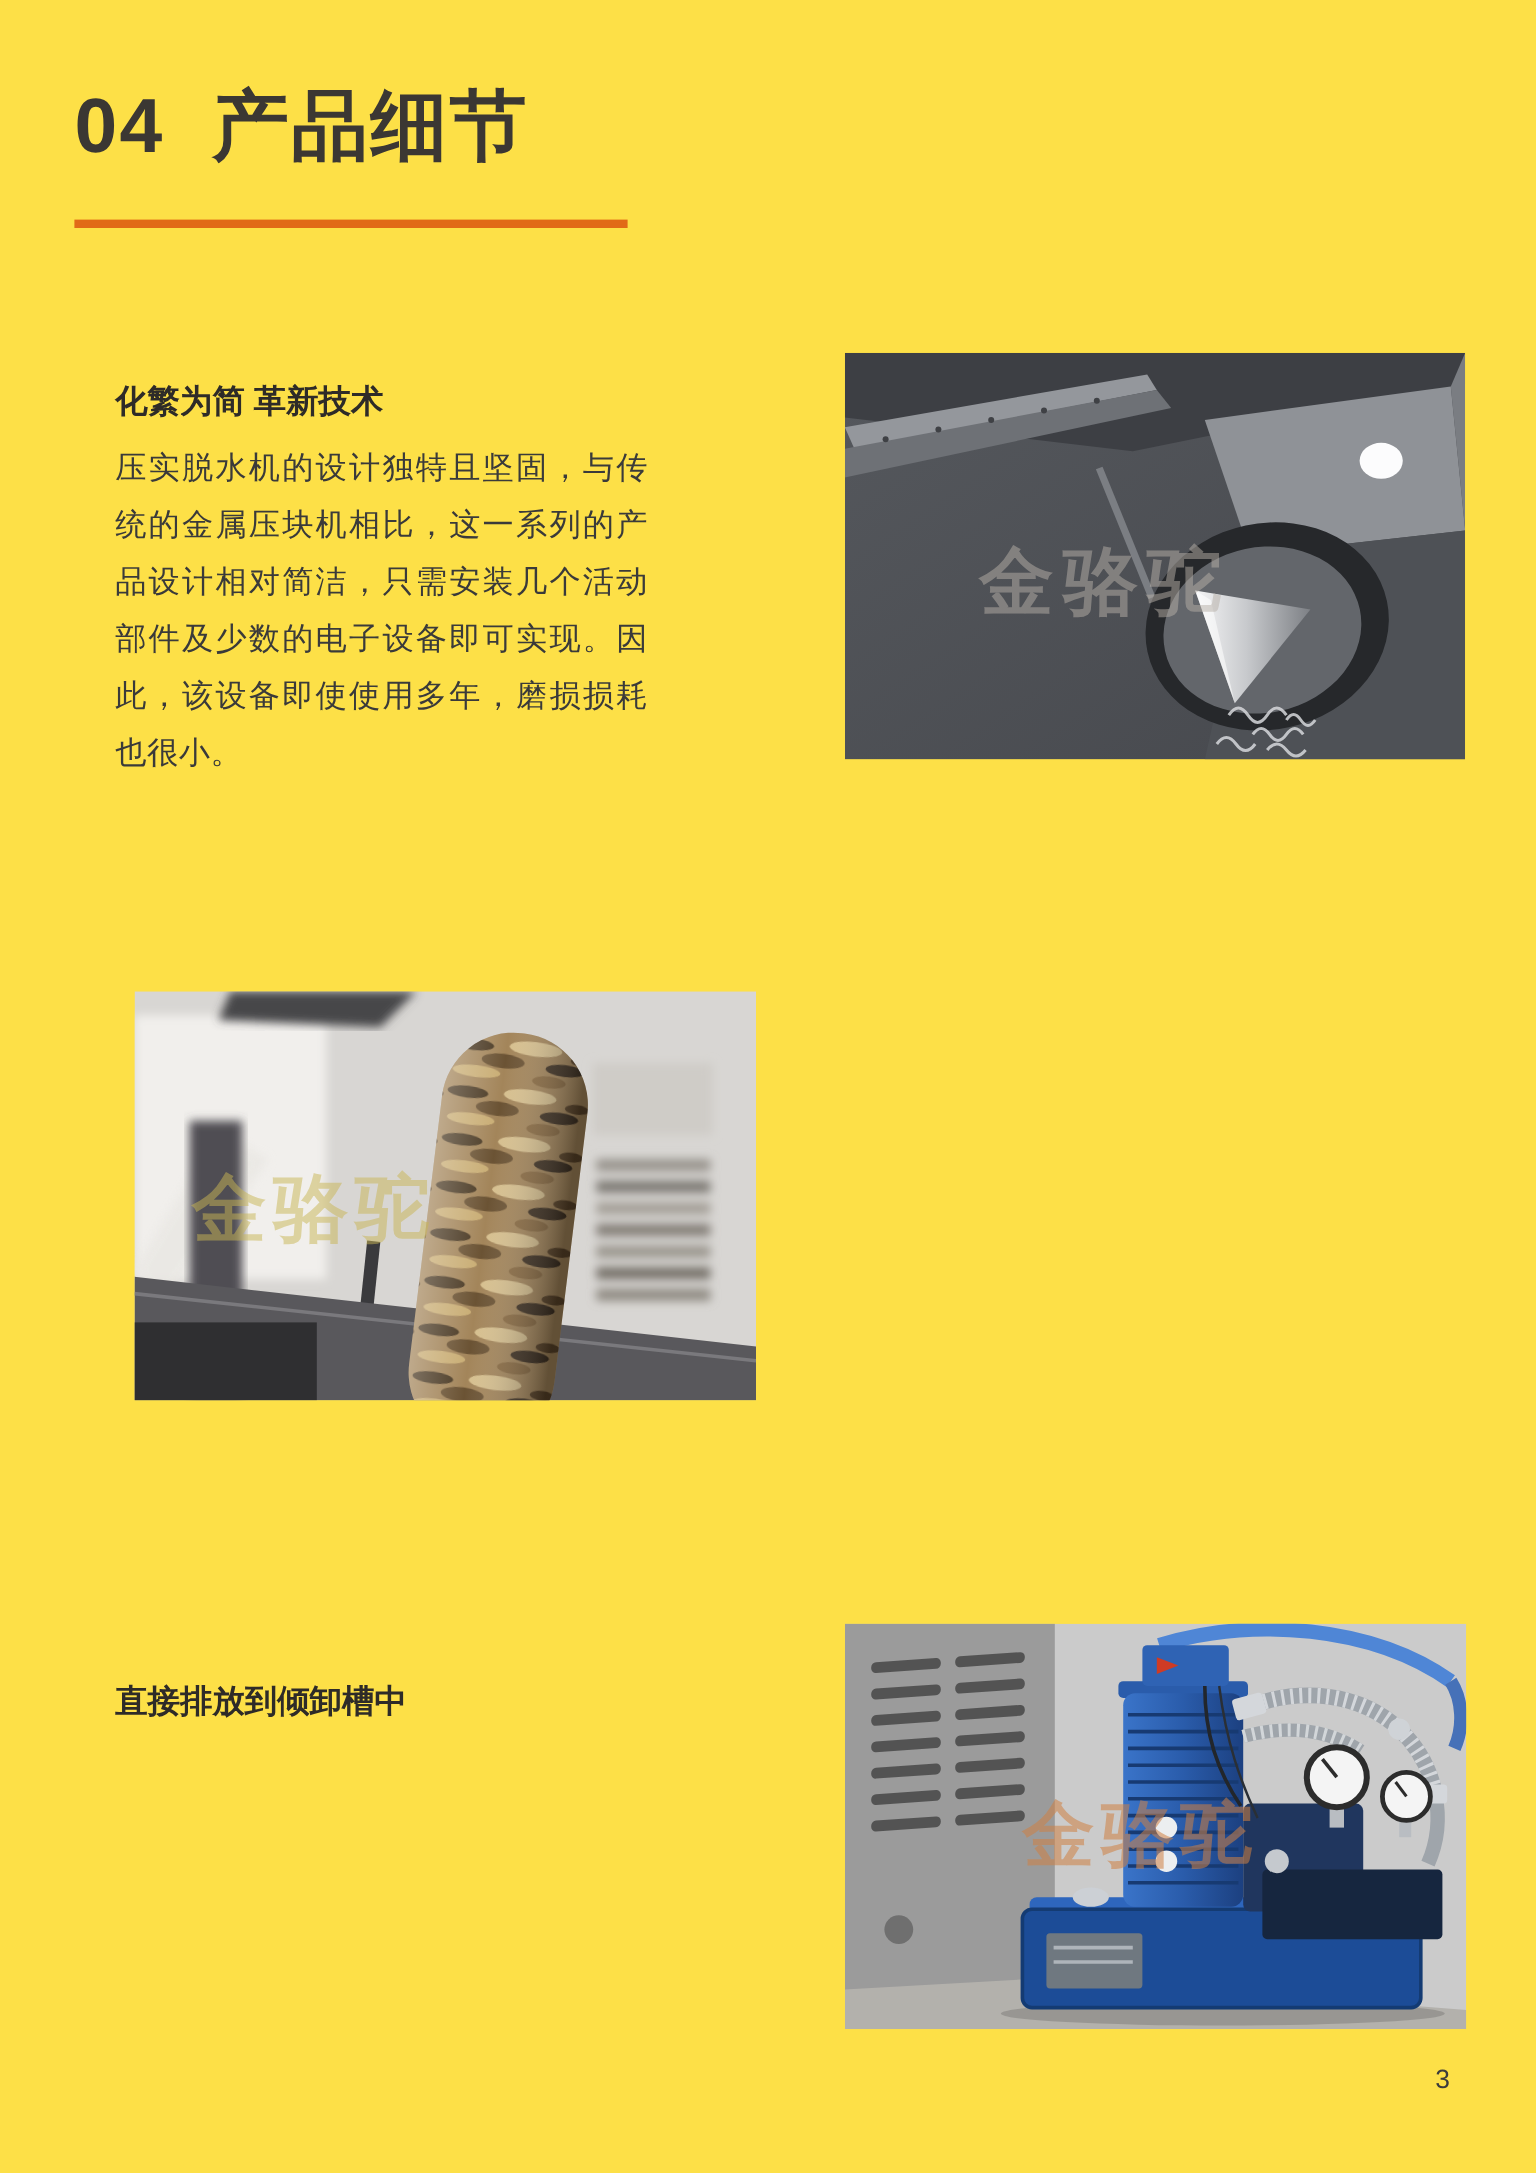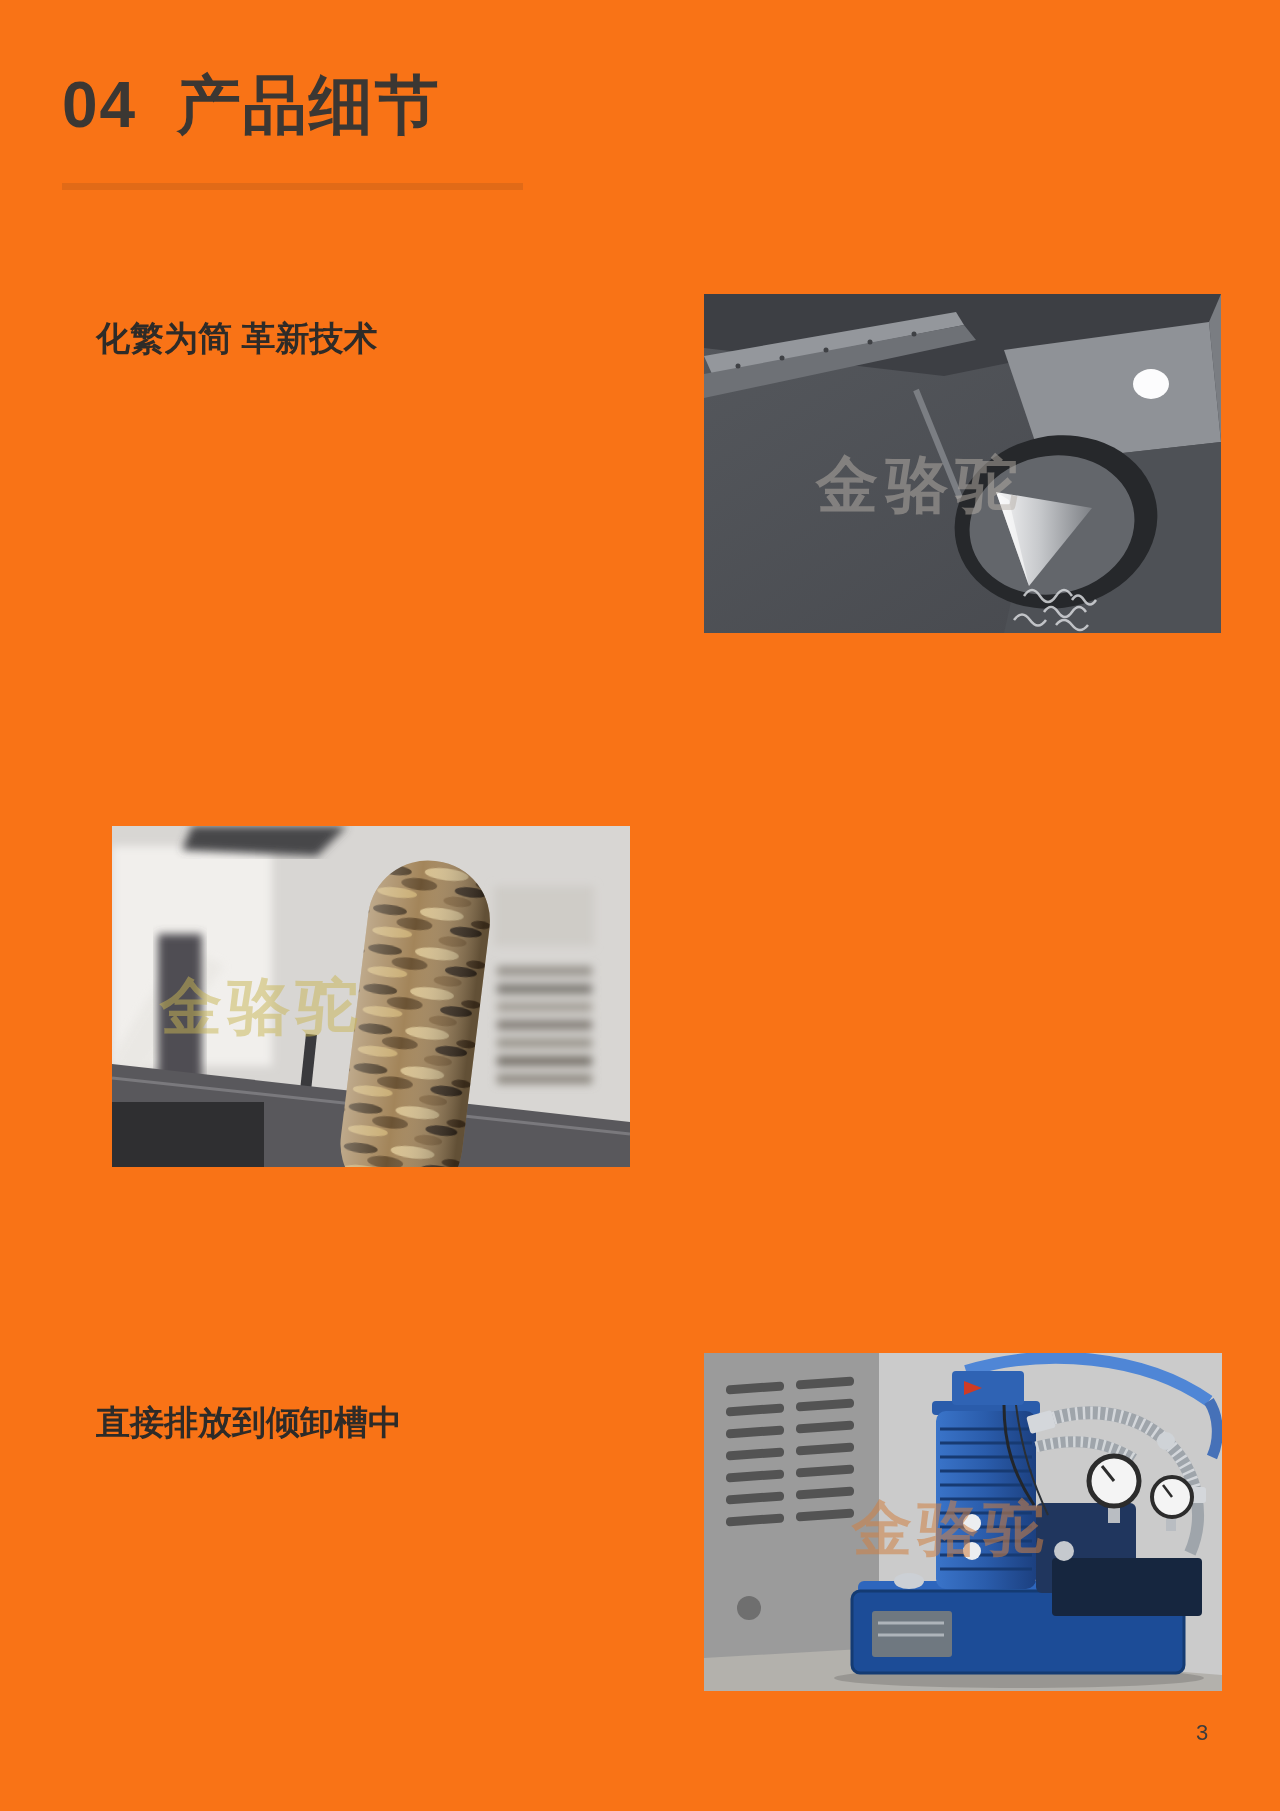--- a/index.html
+++ b/index.html
@@ -1,32 +1,32 @@
 <!DOCTYPE html>
 <html><head>
 <meta charset="utf-8">
 <style>
   html,body { margin:0; padding:0; background:#e9e9e9; }
   .page {
     position:relative; width:1280px; height:1811px; margin:0 auto;
-    background:#f97316; overflow:hidden;
+    background:#fde047; overflow:hidden;
     font-family:"Liberation Sans","DejaVu Sans",sans-serif;
     color:#3a3a3a;
   }
   .page-title {
     position:absolute; left:62px; top:62px;
     font-size:64px; font-weight:900; color:#3b3733; letter-spacing:2px;
     white-space:pre;
   }
   .title-rule {
     position:absolute; left:62px; top:183px; width:461px; height:7px;
     background:#e16a17;
   }
   .sec-heading {
-    position:absolute; font-size:34px; font-weight:700; color:#2e2b28;
+    position:absolute; font-size:27px; font-weight:700; color:#2e2b28;
     white-space:pre;
   }
   .sec-body {
     position:absolute; font-size:26px; line-height:47.5px; color:#3a3a3a;
     text-align:justify; letter-spacing:0.5px;
   }
   #heading-1 { left:96px;  top:316px; }
   #body-1    { left:96px;  top:366px; width:444px; }
   #heading-2 { left:740px; top:832px; }
   #body-2    { left:740px; top:880px; width:468px; }
@@ -45,20 +45,21 @@
 </style>
 </head>
 <body>
 
 <div class="page">
 
   <div class="page-title">04  产品细节</div>
   <div class="title-rule"></div>
 
   <div id="heading-1" class="sec-heading">化繁为简 革新技术</div>
+  <div id="body-1" class="sec-body">压实脱水机的设计独特且坚固，与传统的金属压块机相比，这一系列的产品设计相对简洁，只需安装几个活动部件及少数的电子设备即可实现。因此，该设备即使使用多年，磨损损耗也很小。</div>
 
   <figure id="photo-1">
     <svg viewBox="0 0 517 339" preserveAspectRatio="none">
       <defs>
         <linearGradient id="bg1" x1="0" y1="0" x2="1" y2="1">
           <stop offset="0" stop-color="#55585d"></stop>
             <stop offset="1" stop-color="#46484d"></stop>
         </linearGradient>
         <linearGradient id="coneG" x1="0" y1="0" x2="1" y2="0">
           <stop offset="0" stop-color="#f5f5f6"></stop>

